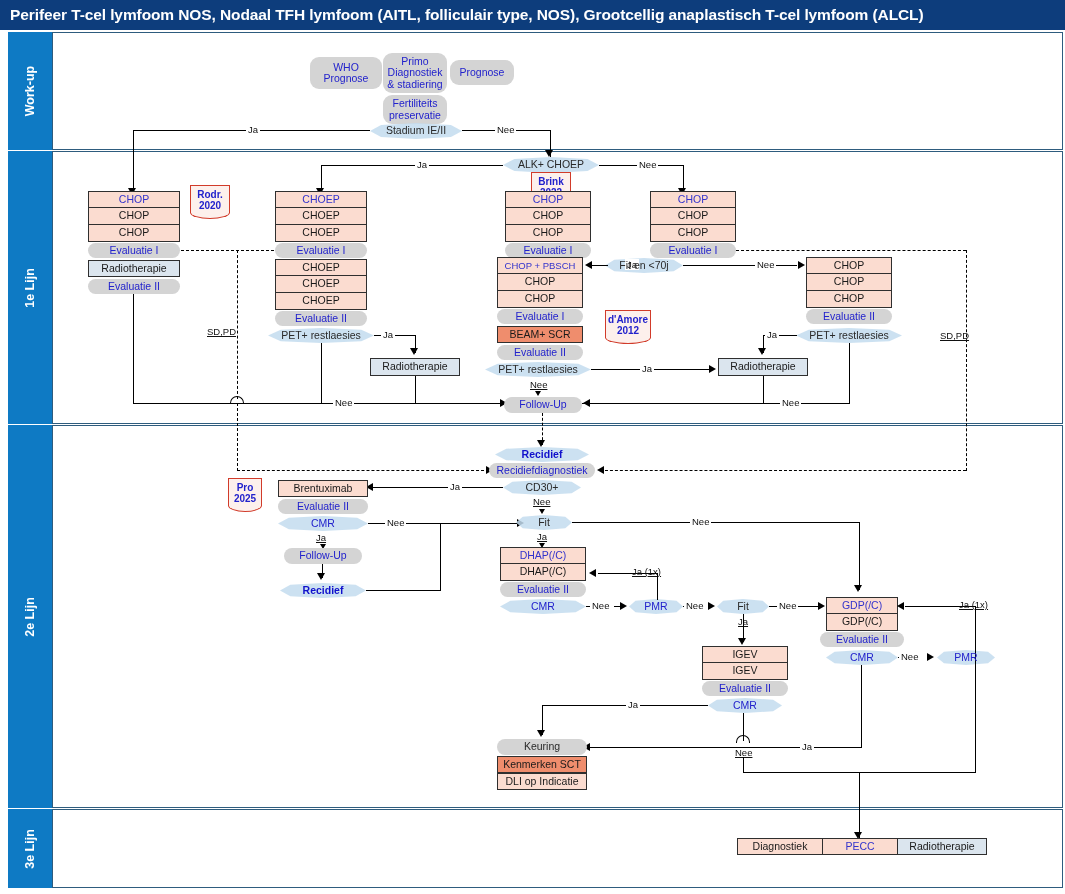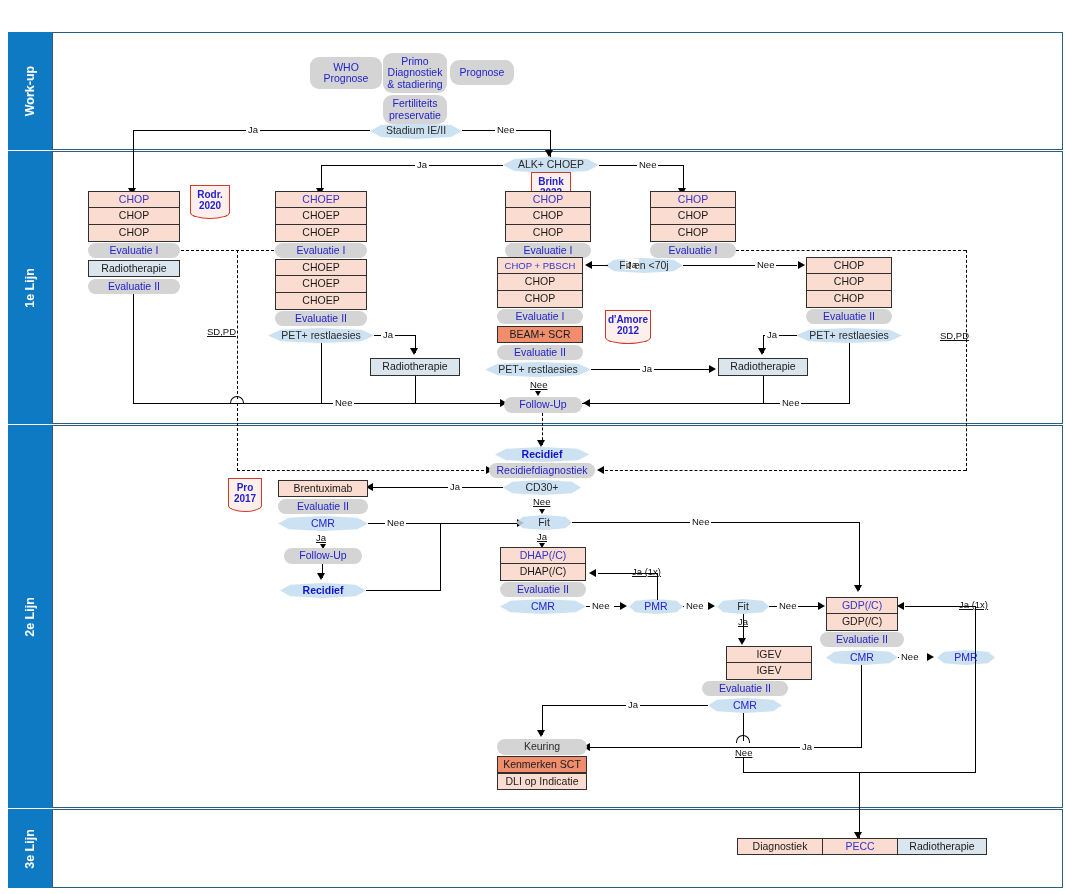--- a/index.html
+++ b/index.html
@@ -71,20 +71,21 @@
   .lbl.nb{background:transparent;text-decoration:underline;}
   
   .hop{position:absolute;width:14px;height:8px;border:1.3px solid #000;border-bottom:none;
     border-radius:14px 14px 0 0;box-sizing:border-box;background:transparent;}
 </style>
 </head>
 <body>
 
 <div id="root">
 
+  <div class="title-bar">Perifeer T-cel lymfoom NOS, Nodaal TFH lymfoom (AITL, folliculair type, NOS), Grootcellig anaplastisch T-cel lymfoom (ALCL)</div>
 
   <div class="lane-label" style="top:32px;height:118px;">
       <span>Work-up</span>
     </div>
   <div class="lane-box" style="top:32px;height:118px;"></div>
 
   <div class="lane-label" style="top:151px;height:273px;">
       <span>1e Lijn</span>
     </div>
   <div class="lane-box" style="top:151px;height:273px;"></div>
@@ -293,21 +294,21 @@
   </div>
 
   <div class="h" style="left:370px;top:487px;width:133px;"></div>
   <div class="lbl" style="left:448px;top:481px;">Ja</div>
   <div class="ar l" style="left:366px;top:483px;"></div>
   <div class="lbl nb" style="left:531px;top:496px;">Nee</div>
   <div class="ar ds" style="left:539px;top:509px;"></div>
 
   <div class="ref" style="left:228px;top:478px;width:34px;height:27px;">
     <div>Pro</div>
-    <div>2017</div>
+    <div>2025</div>
   </div>
   <div class="n px" style="left:278px;top:480px;width:90px;height:17px;">Brentuximab</div>
   <div class="n rr b" style="left:278px;top:499px;width:90px;height:15px;">Evaluatie II</div>
   <div class="n lens b" style="left:278px;top:516px;width:90px;height:15px;">
     <div class="lensbg"></div>
     <div class="lenstx">CMR</div>
   </div>
   <div class="lbl nb" style="left:314px;top:532px;">Ja</div>
   <div class="ar ds" style="left:320px;top:544px;"></div>
   <div class="n rr b" style="left:284px;top:548px;width:78px;height:16px;border-radius:8px;">Follow-Up</div>
@@ -364,21 +365,21 @@
   <div class="ar r" style="left:818px;top:602px;"></div>
   <div class="lbl nb" style="left:736px;top:616px;">Ja</div>
   <div class="v" style="left:743px;top:614px;height:28px;"></div>
   <div class="ar d" style="left:738px;top:638px;"></div>
 
   <div class="h" style="left:598px;top:573px;width:60px;"></div>
   <div class="lbl nb" style="left:630px;top:566px;">Ja (1x)</div>
   <div class="v" style="left:657px;top:573px;height:27px;"></div>
   <div class="ar l" style="left:589px;top:569px;"></div>
 
-  <div class="stk" style="left:702px;top:646px;width:86px;margin-left:24px;">
+  <div class="stk" style="left:702px;top:646px;width:86px;">
     <div class="n px" style="height:17px;">IGEV</div>
     <div class="n px" style="height:17px;">IGEV</div>
   </div>
   <div class="n rr b" style="left:702px;top:681px;width:86px;height:15px;">Evaluatie II</div>
   <div class="n lens b" style="left:708px;top:698px;width:74px;height:15px;">
     <div class="lensbg"></div>
     <div class="lenstx">CMR</div>
   </div>
   <div class="h" style="left:542px;top:705px;width:166px;"></div>
   <div class="lbl" style="left:626px;top:699px;">Ja</div>

